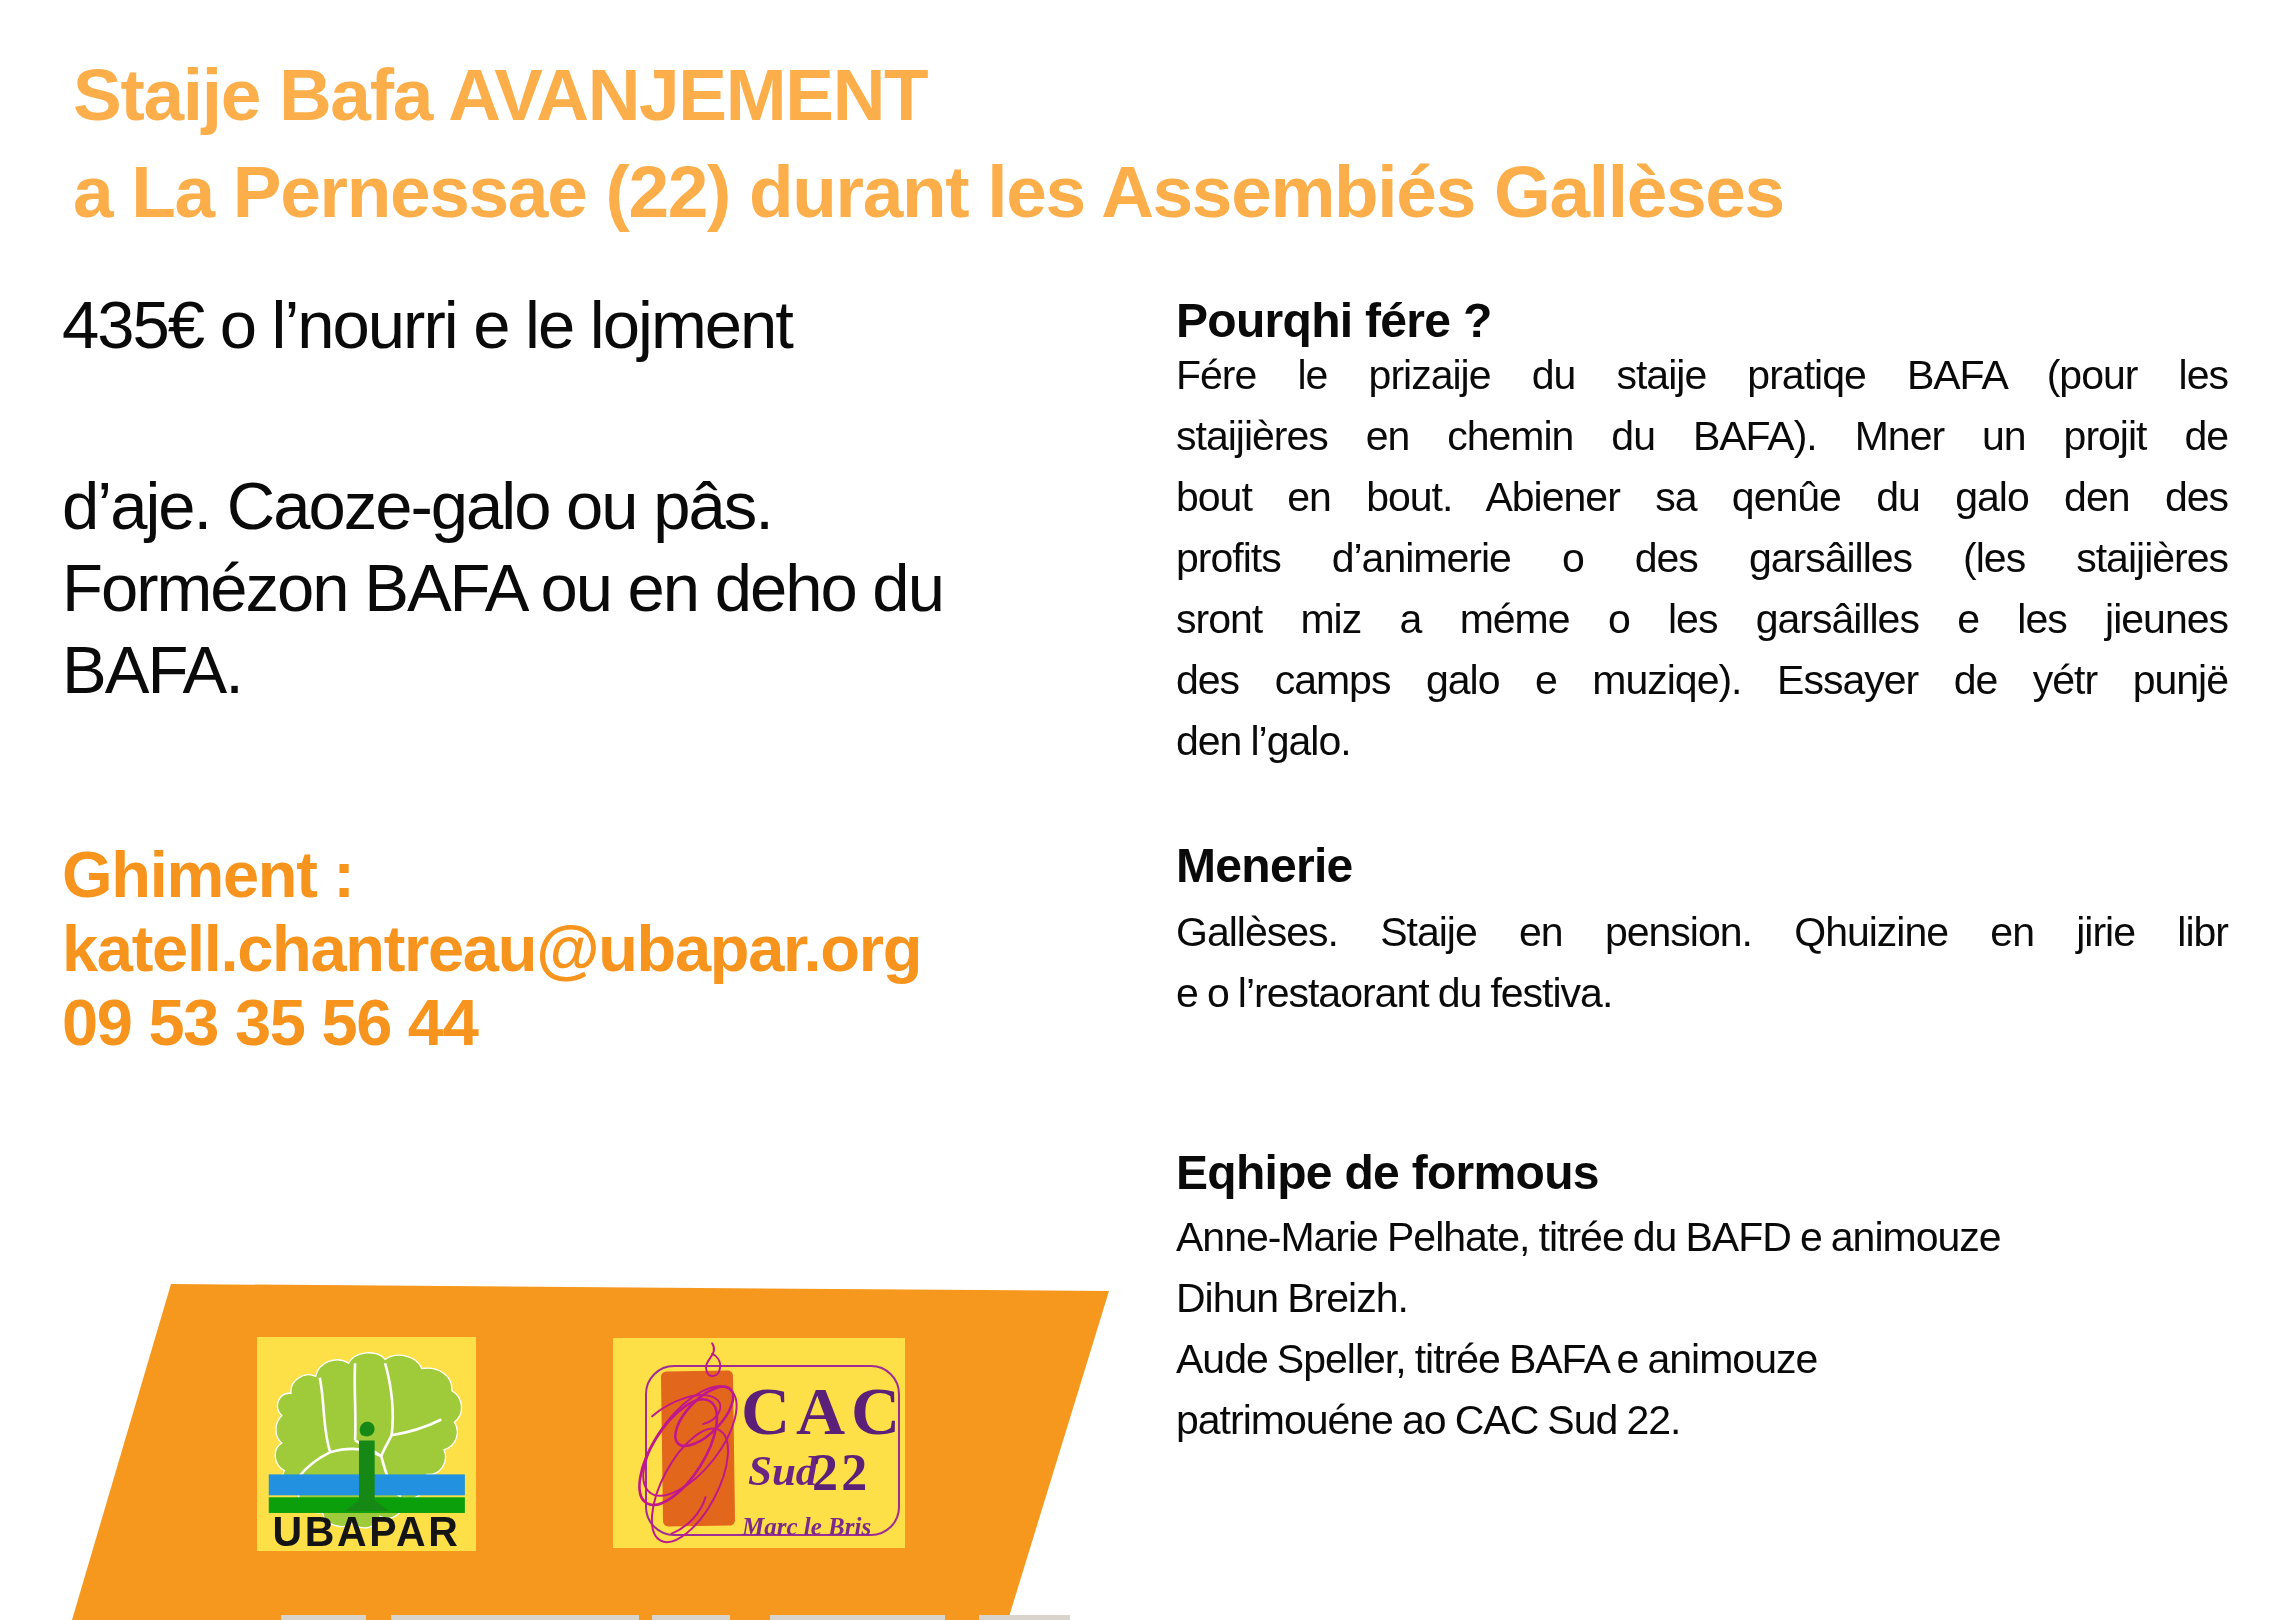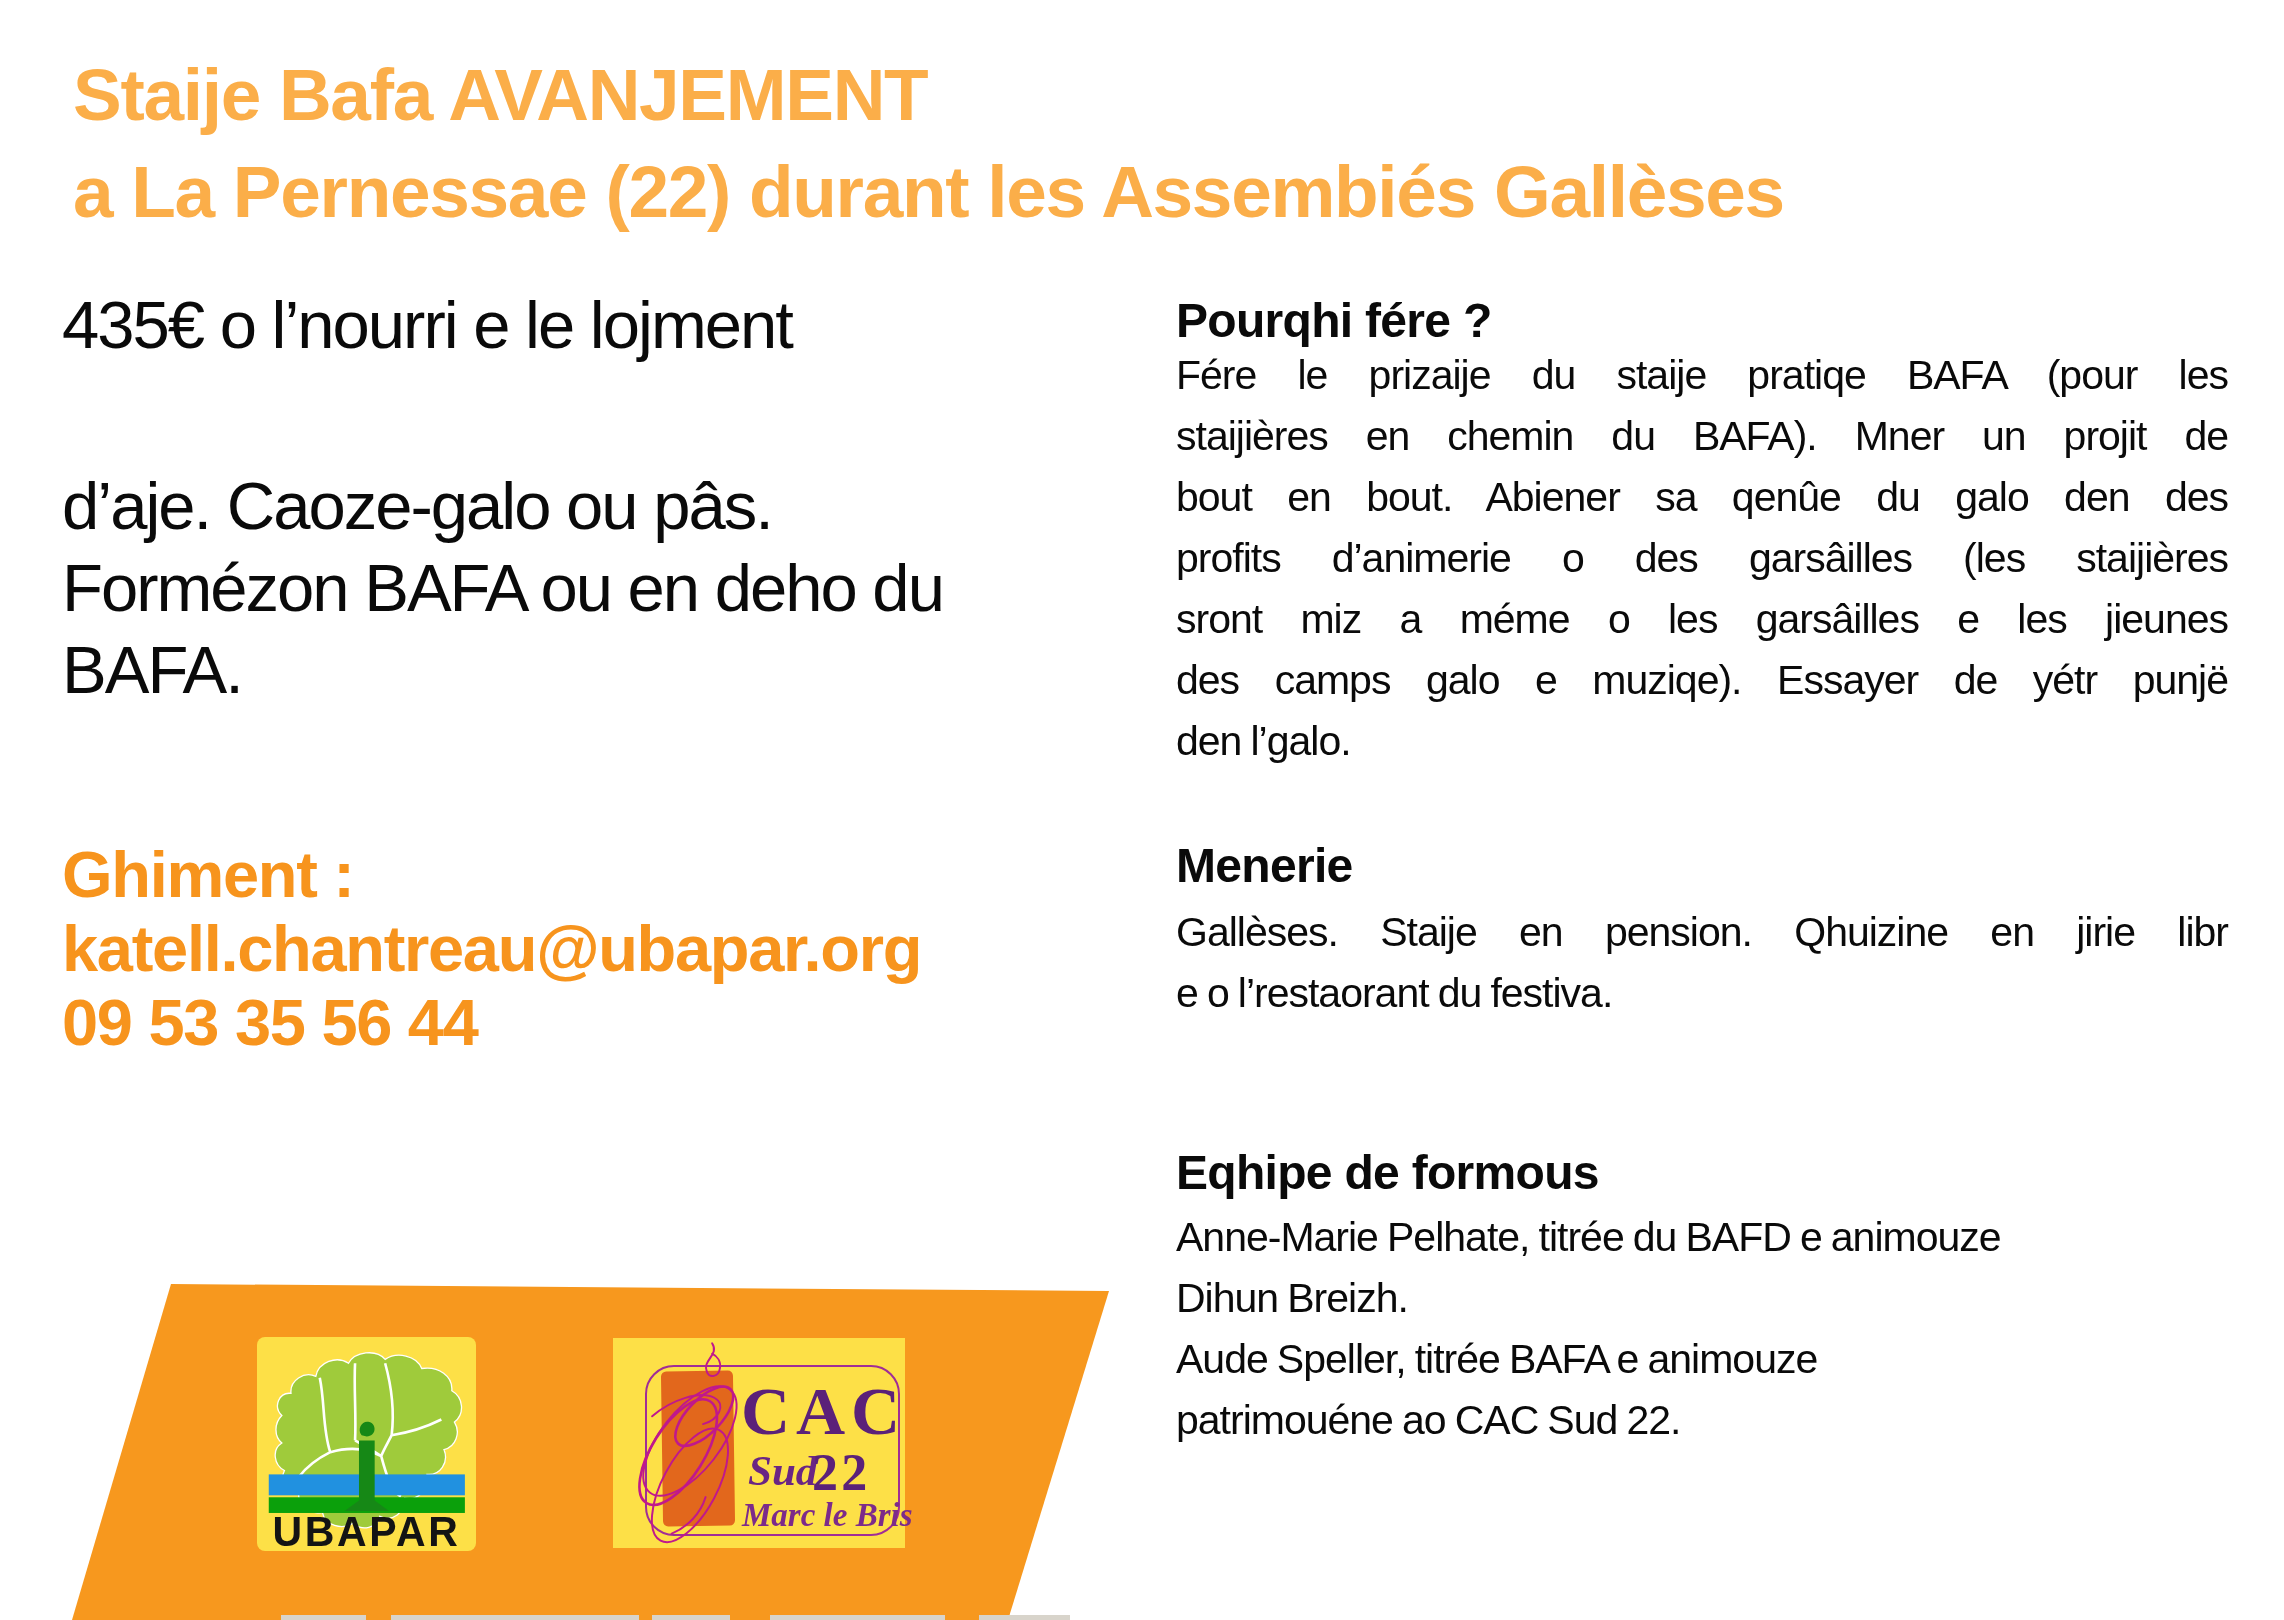--- a/index.html
+++ b/index.html
@@ -39,21 +39,21 @@
   #p-menerie{top:902px;}
   #h-eqhipe{top:1145px;}
   #p-eqhipe{top:1207px;}
   
   .banner{
     position:absolute;left:0;top:0;width:2284px;height:1620px;
     background:#F7981E;
     clip-path:polygon(171px 1284px,1109px 1291px,1008px 1620px,72px 1620px);
   }
   .logo-box{position:absolute;background:#fde047;}
-  #ubapar-box{left:257px;top:1337px;width:219px;height:214px;border-radius:8px;}
+  #ubapar-box{left:257px;top:1337px;width:219px;height:214px;}
   #cac-box{left:613px;top:1338px;width:292px;height:210px;}
   .ubapar-word{
     position:absolute;left:0;right:0;top:171px;text-align:center;
     font-size:41px;font-weight:bold;letter-spacing:2.6px;color:#141414;
     transform:scaleY(1.05);
   }
   
   .cac-frame{
     position:absolute;left:32px;top:27.4px;width:251px;height:167px;
     border:2px solid #A02D96;border-radius:29px;
@@ -71,23 +71,23 @@
     position:absolute;left:135px;top:108px;
     font-family:"Liberation Serif",serif;font-style:italic;font-weight:bold;
     font-size:43px;color:#6A2584;
   }
   .cac-22{
     position:absolute;left:199px;top:105px;
     font-family:"Liberation Serif",serif;font-weight:bold;
     font-size:52px;letter-spacing:3.3px;color:#5B2179;
   }
   .cac-sign{
-    position:absolute;left:129px;top:159px;
+    position:absolute;left:129px;top:175px;
     font-family:"Liberation Serif",serif;font-style:italic;font-weight:bold;
-    font-size:33px;color:#7C2B8A;white-space:nowrap;
+    font-size:25px;color:#7C2B8A;white-space:nowrap;
   }
   .svg-abs{position:absolute;left:0;top:0;}
   
   .strip{position:absolute;top:1615px;height:5.2px;background:#D8D4CB;}
 </style>
 </head>
 <body>
 
 <div class="page">
 

